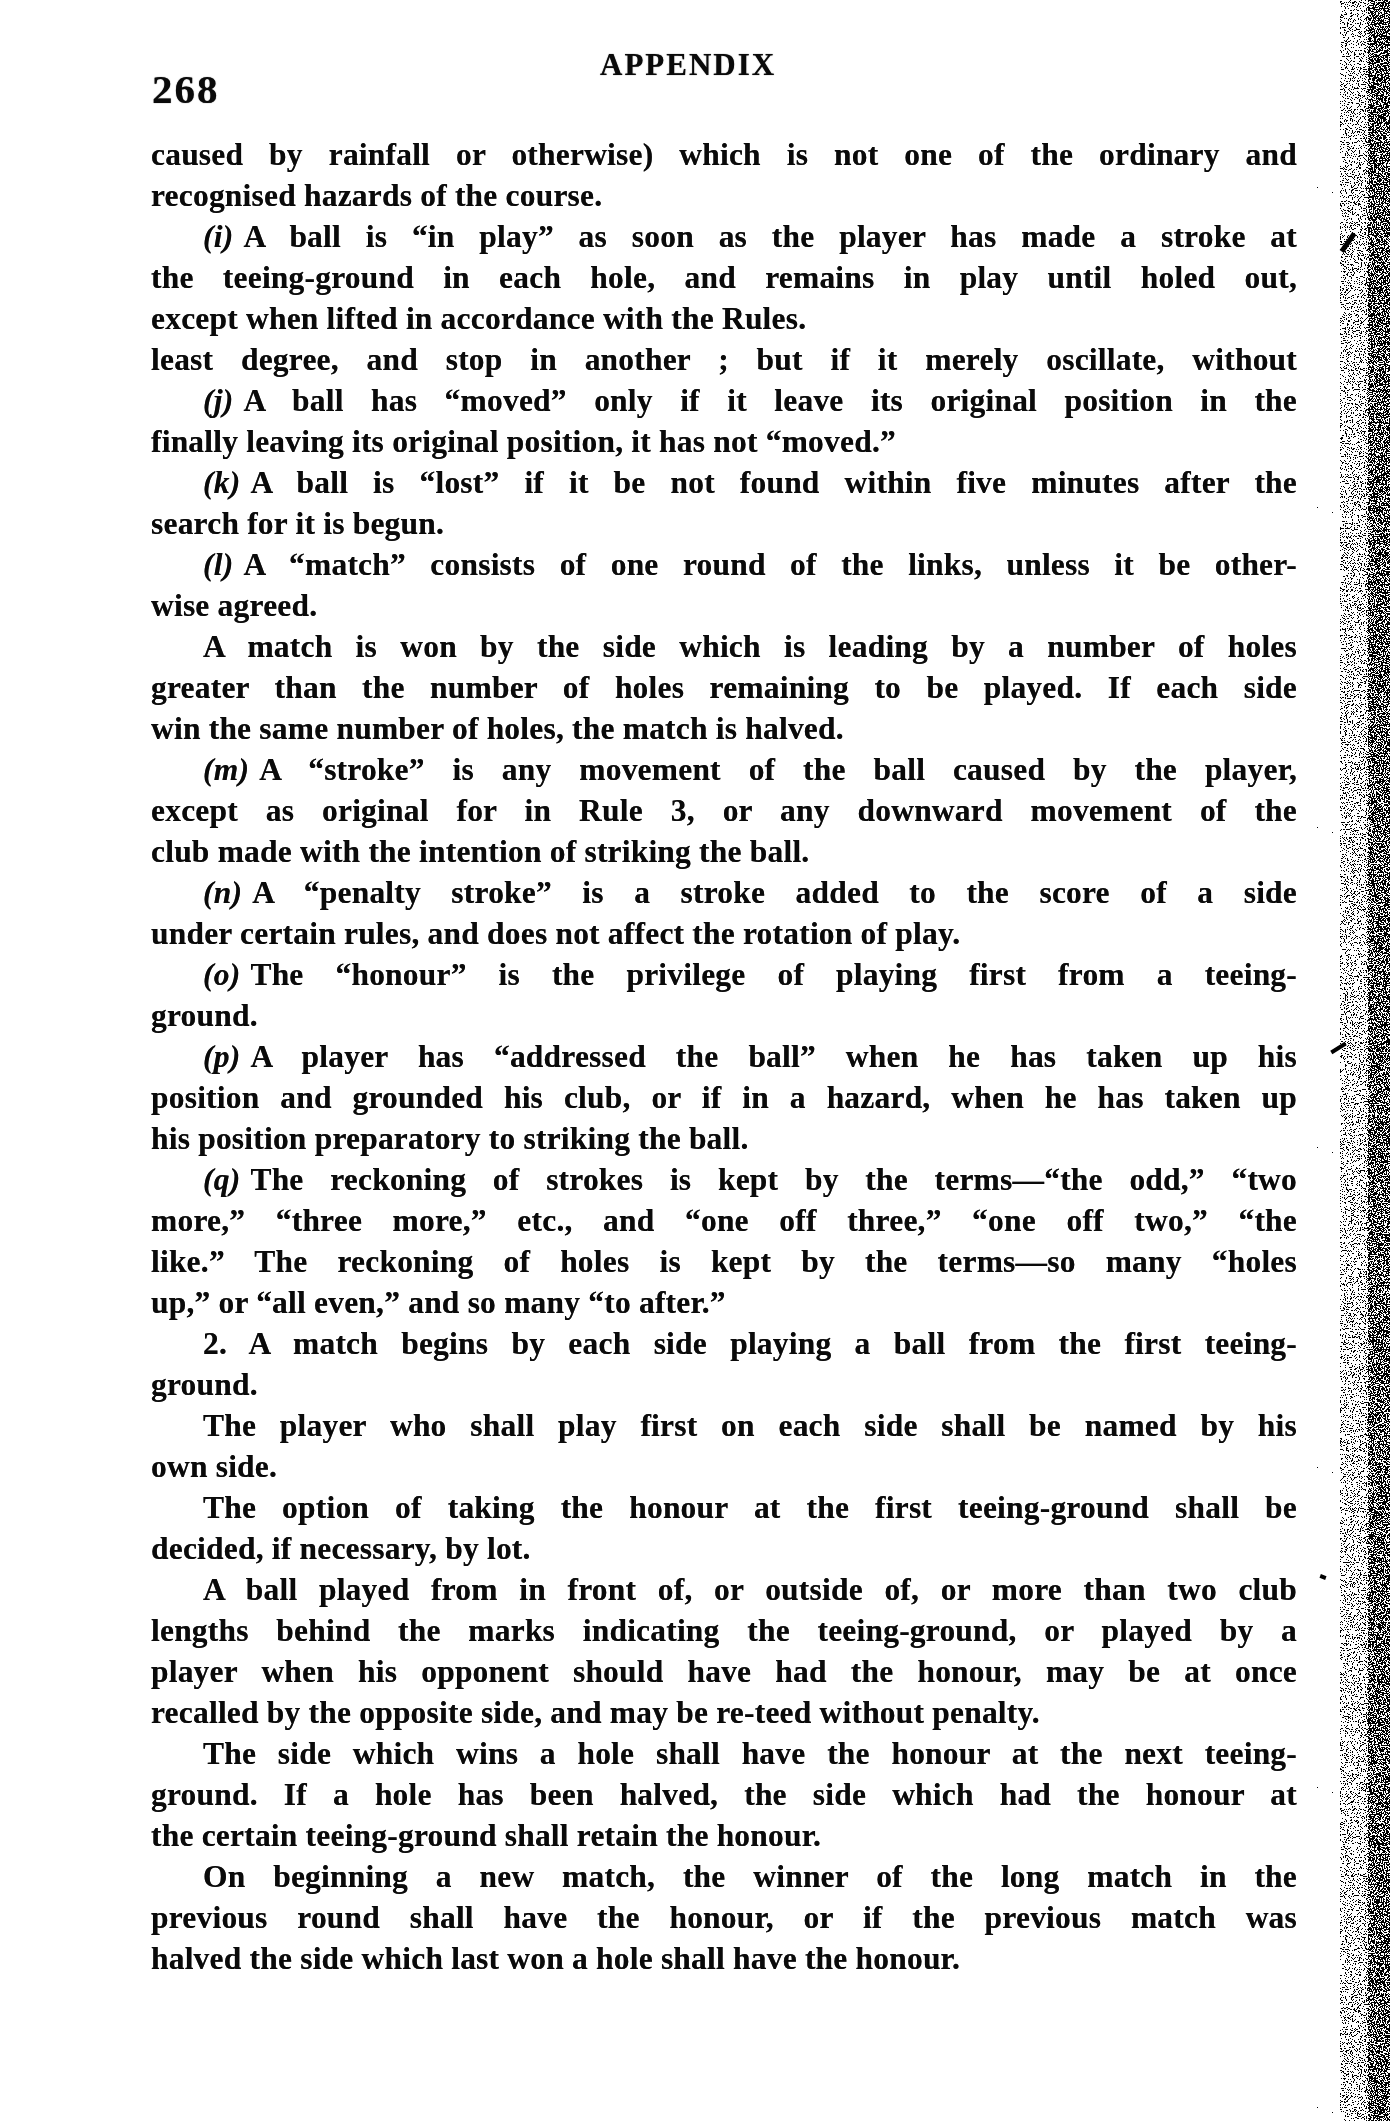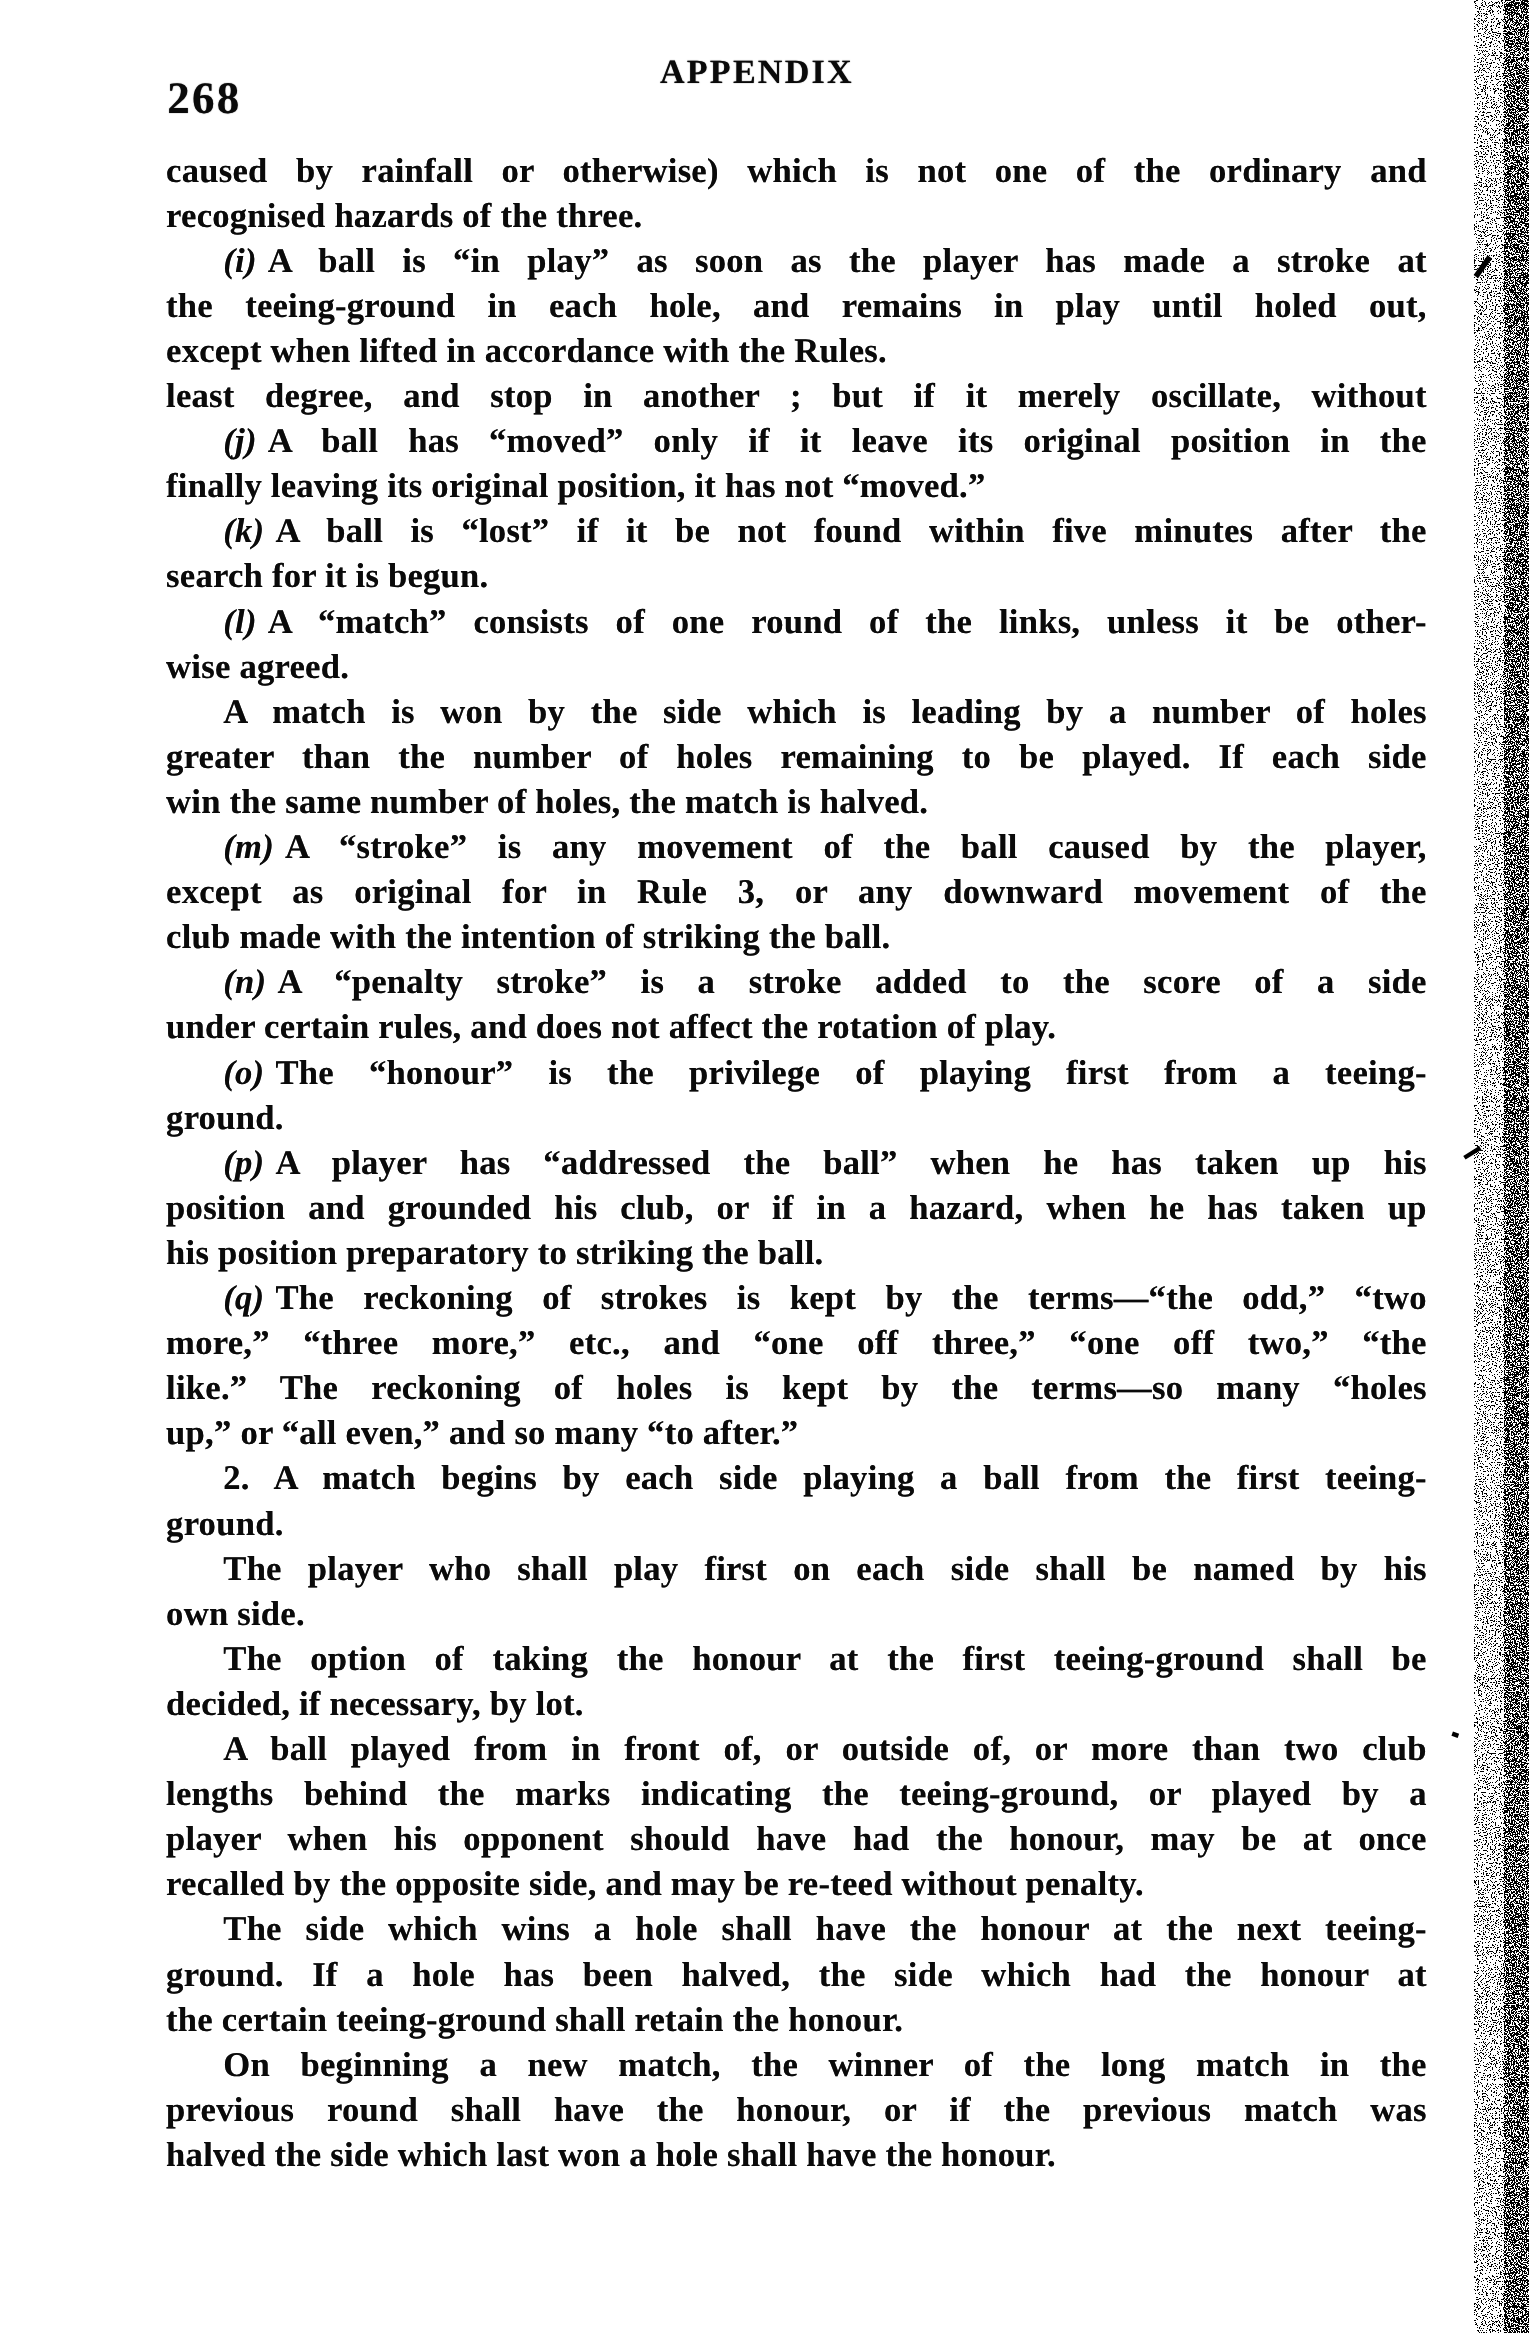--- a/index.html
+++ b/index.html
@@ -73,21 +73,21 @@
 
 <div class="page">
 
   <div class="page-number">268</div>
   <div class="header-title">APPENDIX</div>
 
   <div class="bodytext">
 
     <div class="para">
       <div class="ln"><span>caused by rainfall or otherwise) which is not one of the ordinary and</span></div>
-      <div class="ln end">recognised hazards of the three.</div>
+      <div class="ln end">recognised hazards of the course.</div>
     </div>
 
     <div class="para">
       <div class="ln"><span class="tab"></span><em class="plabel">(i)</em><span>A ball is “in play” as soon as the player has made a stroke at</span></div>
       <div class="ln">the teeing-ground in each hole, and remains in play until holed out,</div>
       <div class="ln end">except when lifted in accordance with the Rules.</div>
     </div>
 
     <div class="para">
       <div class="ln">least degree, and stop in another ; but if it merely oscillate, without</div>

